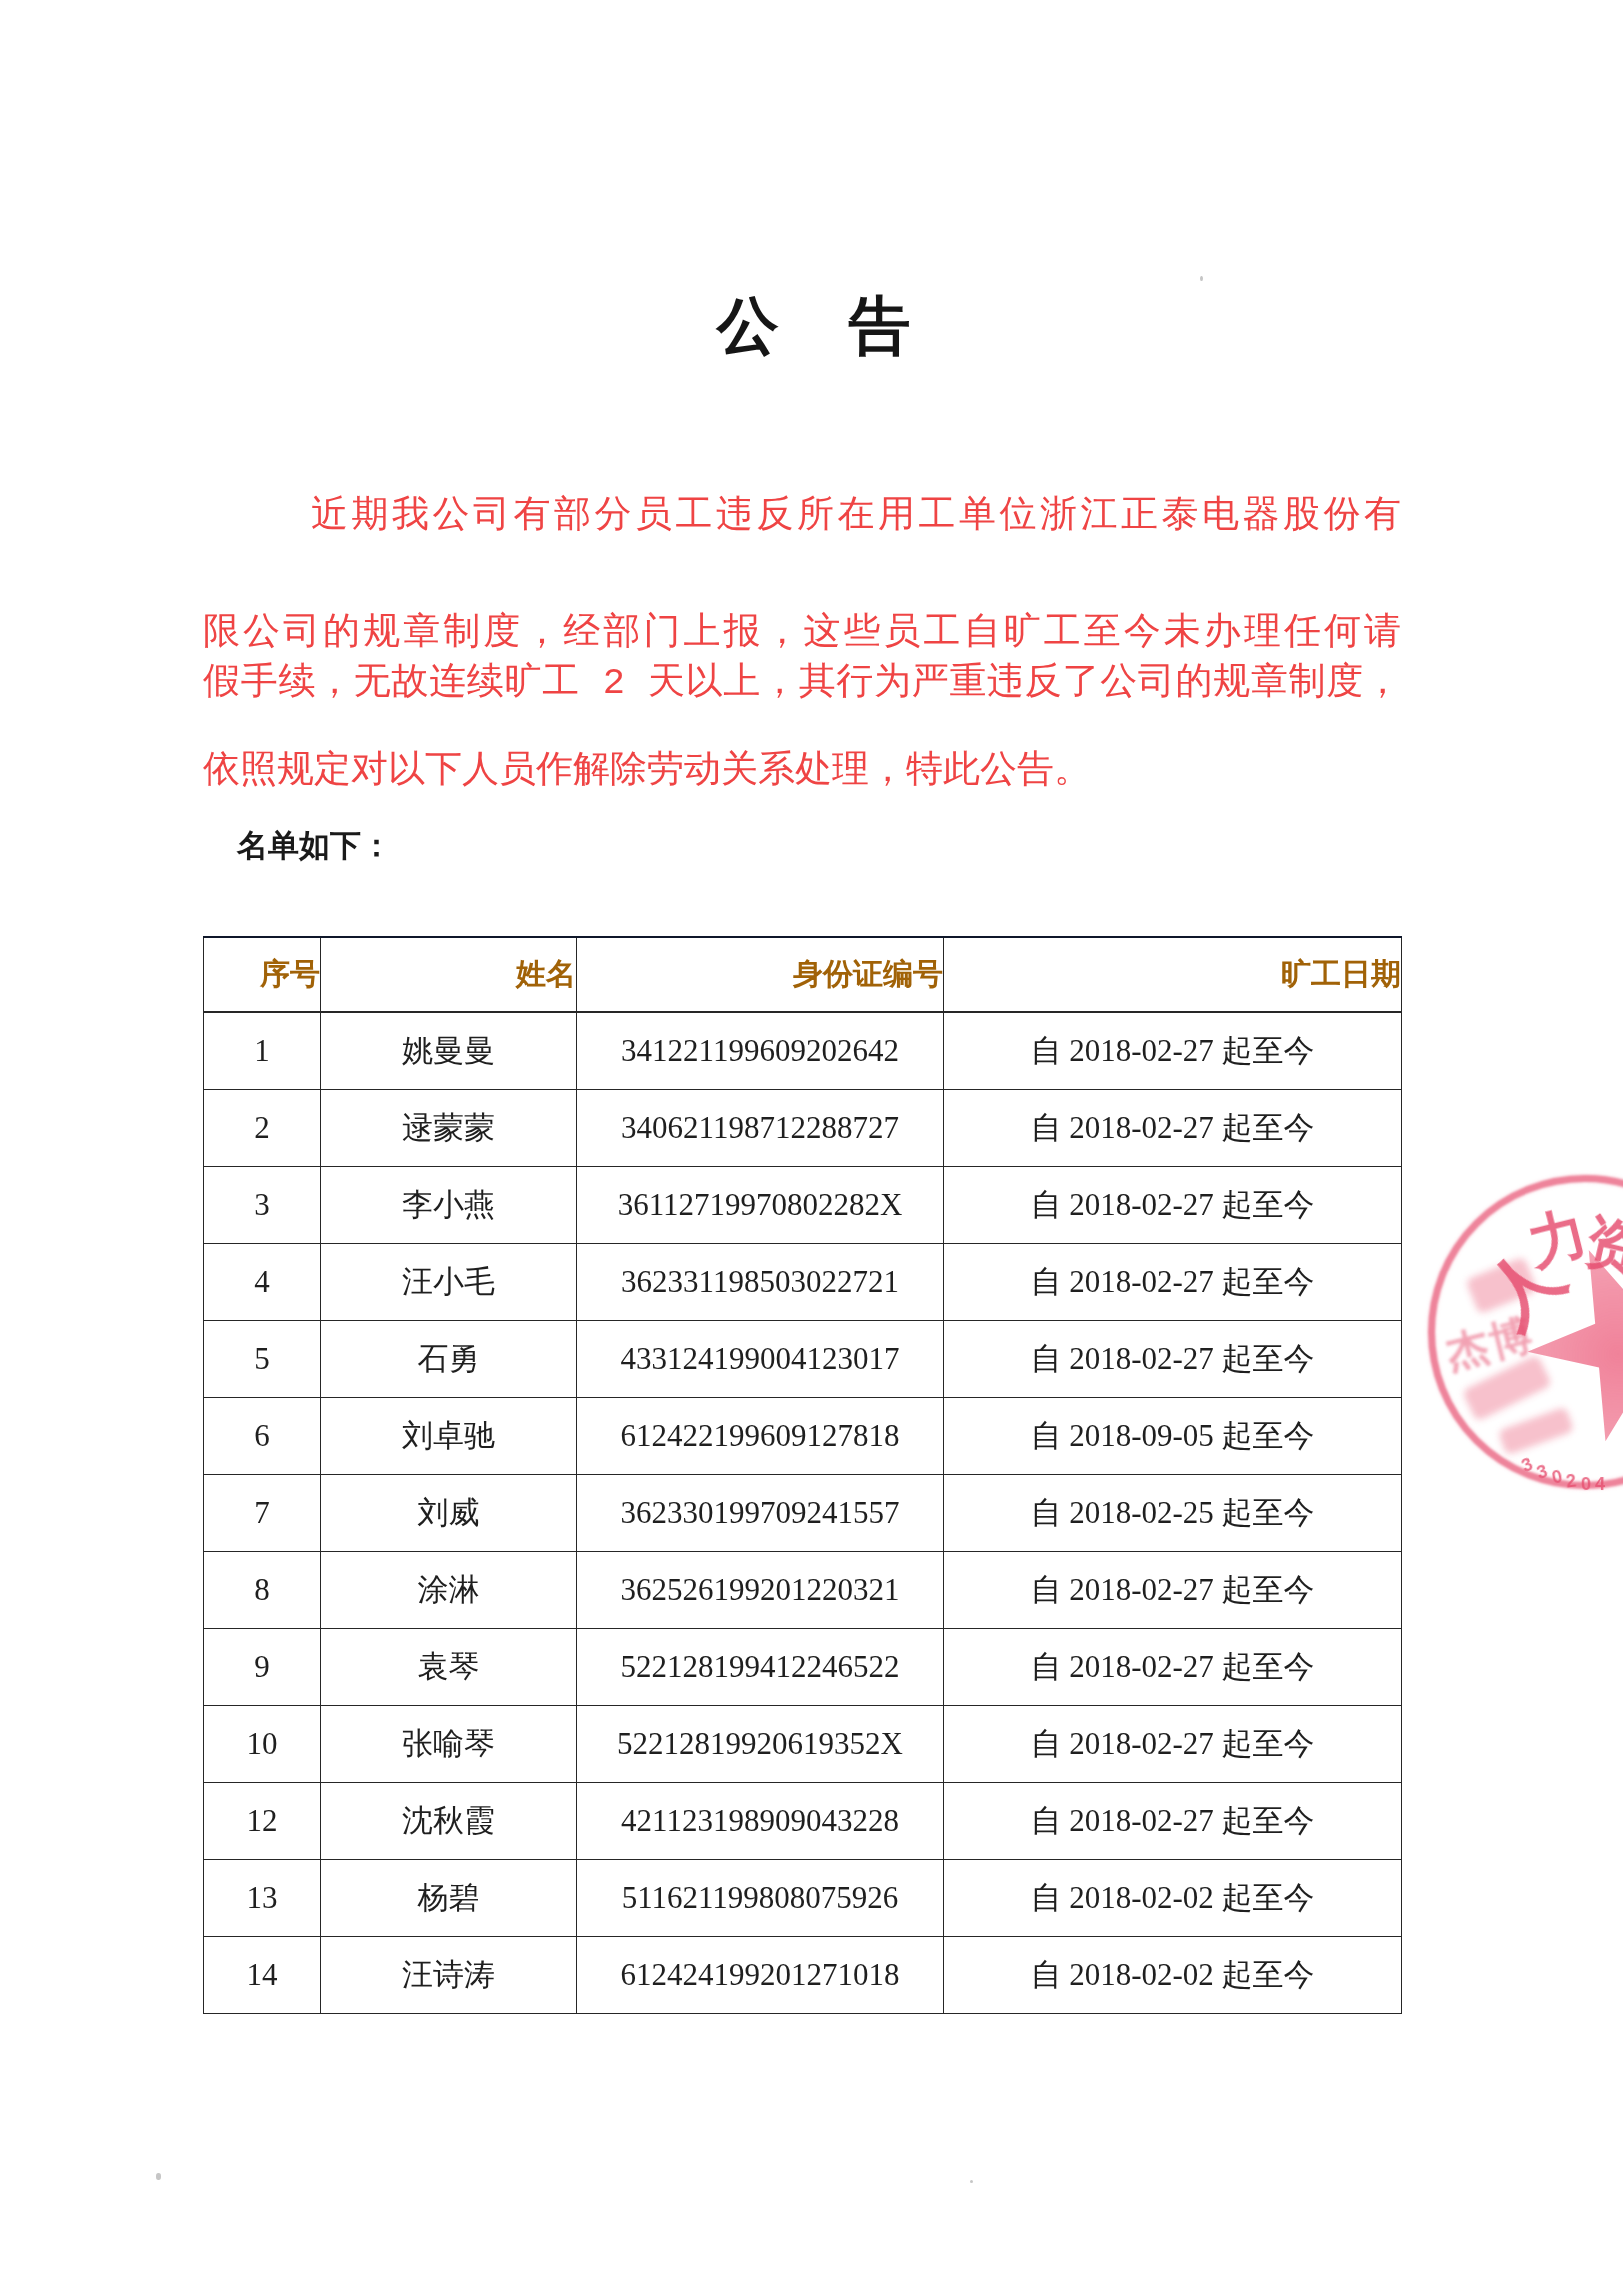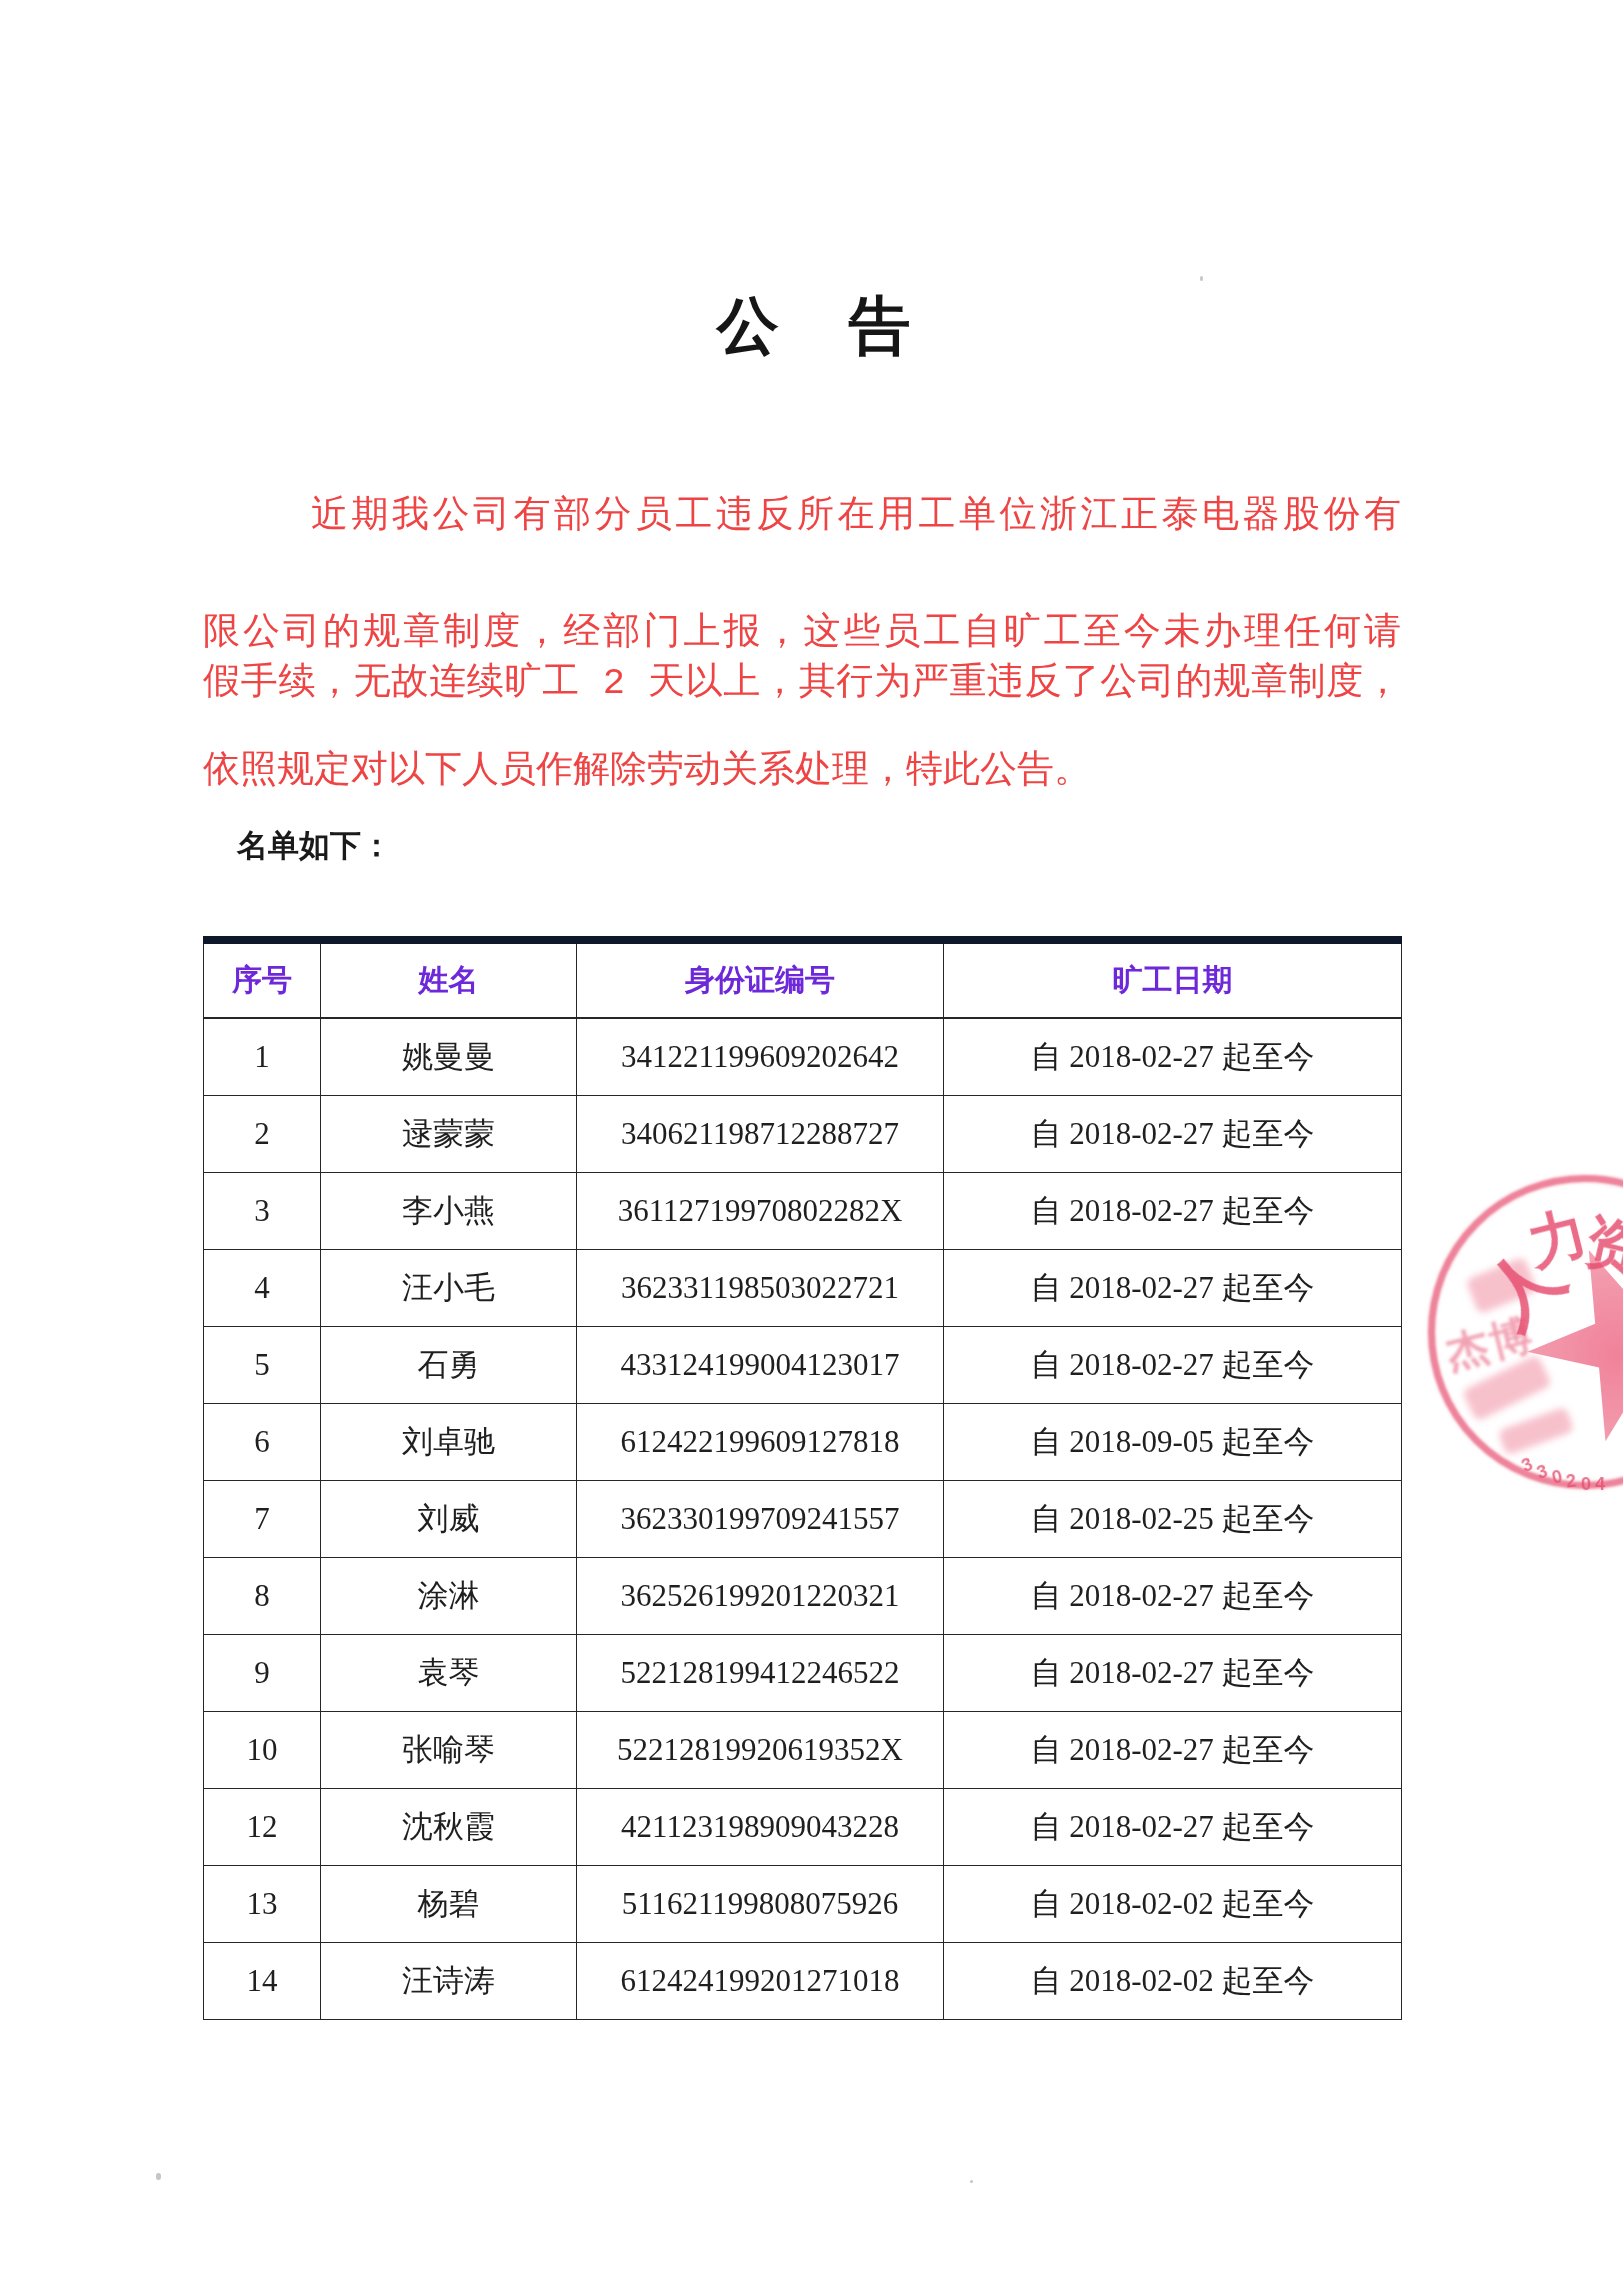--- a/index.html
+++ b/index.html
@@ -48,23 +48,24 @@
     width:1197px;
   }
   table.roster th, table.roster td{
     border:1.3px solid #262626;
     text-align:center;vertical-align:middle;
     padding:0;
     overflow:hidden;
   }
   table.roster thead th{
     height:73px;
-    font-size:30px;font-weight:600;color:#6d28d9;
-    border-top:8px solid #0f172a;
+    font-size:30px;font-weight:600;color:#a16207;
+    border-top:2px solid #0f172a;
     border-bottom:2px solid #262626;
+    text-align:right;
   }
   table.roster tbody td{
     height:76px;
     font-size:31px;color:#1f1f1f;
     font-weight:400;
   }
   td.c-no{font-size:29px;}
   td.c-id{letter-spacing:0px;font-size:31px;}
   td.c-date{font-size:31px;}
   

